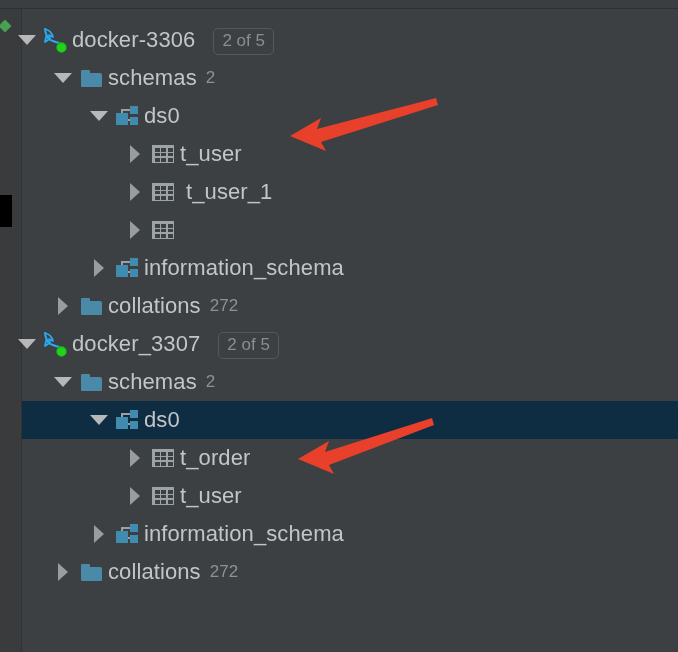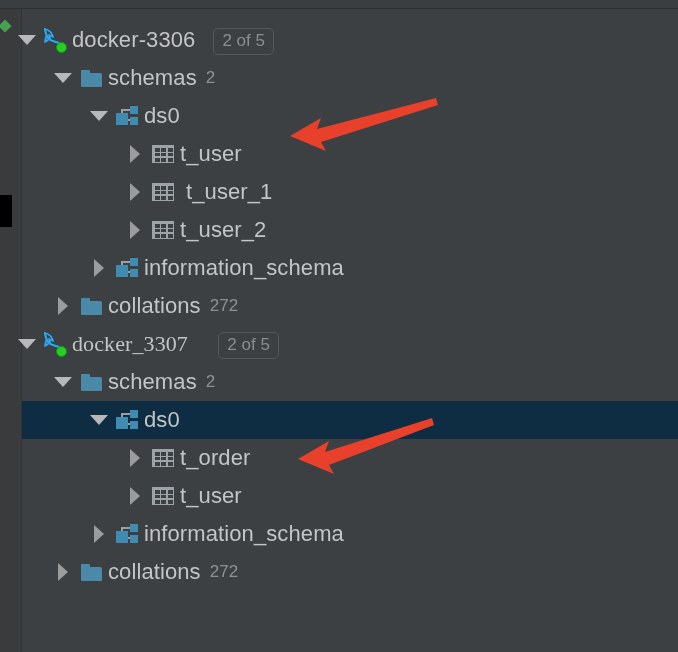--- a/index.html
+++ b/index.html
@@ -349,21 +349,20 @@
             <span class="cell" style="left:8px;top:1.5px;width:5px;height:4px;"></span>
             <span class="cell" style="left:14.5px;top:1.5px;width:5px;height:4px;"></span>
             <span class="cell" style="left:1.5px;top:7px;width:5px;height:3px;"></span>
             <span class="cell" style="left:8px;top:7px;width:5px;height:3px;"></span>
             <span class="cell" style="left:14.5px;top:7px;width:5px;height:3px;"></span>
             <span class="cell" style="left:1.5px;top:11.5px;width:5px;height:4.5px;"></span>
             <span class="cell" style="left:8px;top:11.5px;width:5px;height:4.5px;"></span>
             <span class="cell" style="left:14.5px;top:11.5px;width:5px;height:4.5px;"></span>
           </div>
         </div>
-        <span class="label" style="left: 158px;">t_user_2</span>
       </div>
       <div class="row" style="top: 240px;">
         <div class="twisty closed" style="left: 66px;">
           <span class="tri"></span>
         </div>
         <div class="icon" style="left: 92px;">
           <div class="schema-ico">
             <span class="ln v"></span>
             <span class="ln h1"></span>
             <span class="ln h2"></span>
@@ -394,21 +393,21 @@
         <div class="icon" style="left: 20px;">
           <div class="mysql-ico">
             <svg width="28" height="26" viewBox="0 0 28 26">
               <path d="M3 2 C3 2, 4 9, 7 12 C9 14, 12 14, 14 15 C17 16, 20 17, 22 19" fill="none" stroke="#2aa9f0" stroke-width="2" stroke-linecap="round"></path>
               <path d="M3 2 C7 3, 10 6, 11 10 L7 8 L8 12 L5 10" fill="none" stroke="#2aa9f0" stroke-width="1.8" stroke-linejoin="round" stroke-linecap="round"></path>
               <path d="M4 10 L3 15 L6 13" fill="none" stroke="#2aa9f0" stroke-width="1.8" stroke-linejoin="round" stroke-linecap="round"></path>
             </svg>
             <span class="dot"></span>
           </div>
         </div>
-        <span class="label" style="left: 50px; font-family: Liberation Serif, serif;">docker_3307</span>
+        <span class="label" style="left: 50px;">docker_3307</span>
         <span class="badge" style="left: 196.312px;">2 of 5</span>
       </div>
       <div class="row" style="top: 354px;">
         <div class="twisty open" style="left: 30px;">
           <span class="tri"></span>
         </div>
         <div class="icon" style="left: 56px;">
           <div class="folder-ico">
             <span class="tab"></span>
             <span class="body"></span>

